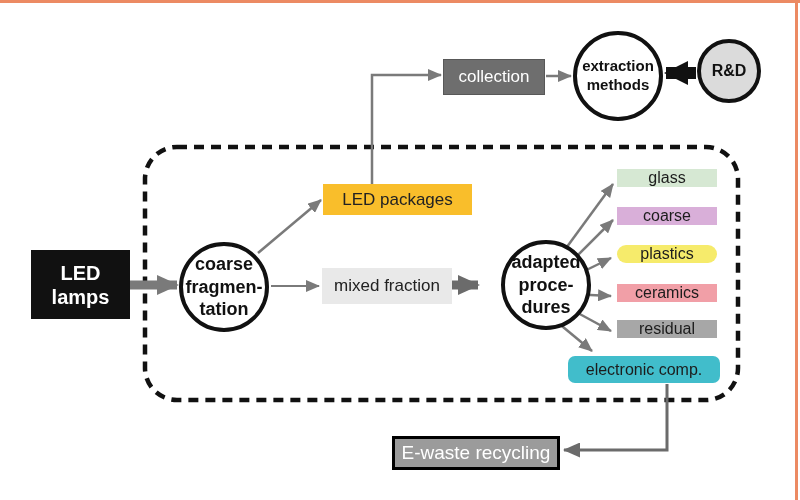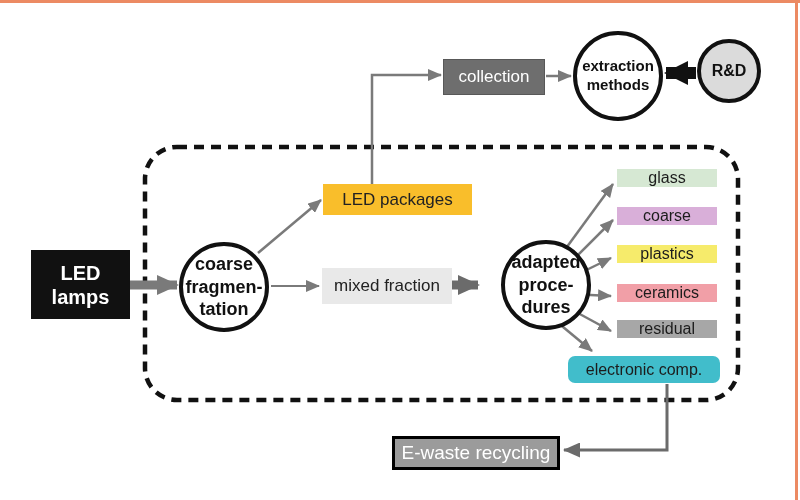--- a/index.html
+++ b/index.html
@@ -101,20 +101,20 @@
   <div class="node circle rnd" style="background: rgb(219, 219, 219);">R&amp;D</div>
 
   <div class="node mixed" style="background: rgb(233, 233, 233);">mixed fraction</div>
 
   <div class="node circle adapted">adapted
 proce-
 dures</div>
 
   <div class="node out out-0" style="background: rgb(214, 232, 211);">glass</div>
   <div class="node out out-1" style="background: rgb(217, 175, 217);">coarse</div>
-  <div class="node out out-2" style="background: rgb(246, 235, 107);">plastics</div>
+  <div class="node out out-2" style="background: rgb(246, 235, 107); border-radius: 11px;">plastics</div>
   <div class="node out out-3" style="background: rgb(241, 159, 167);">ceramics</div>
   <div class="node out out-4" style="background: rgb(167, 167, 167);">residual</div>
   <div class="node out out-5" style="background: rgb(65, 189, 203); border-radius: 7px;">electronic comp.</div>
 
   <div class="node ewaste" style="background: rgb(155, 155, 155);">E-waste recycling</div>
 
 </div>
 
 </body></html>

